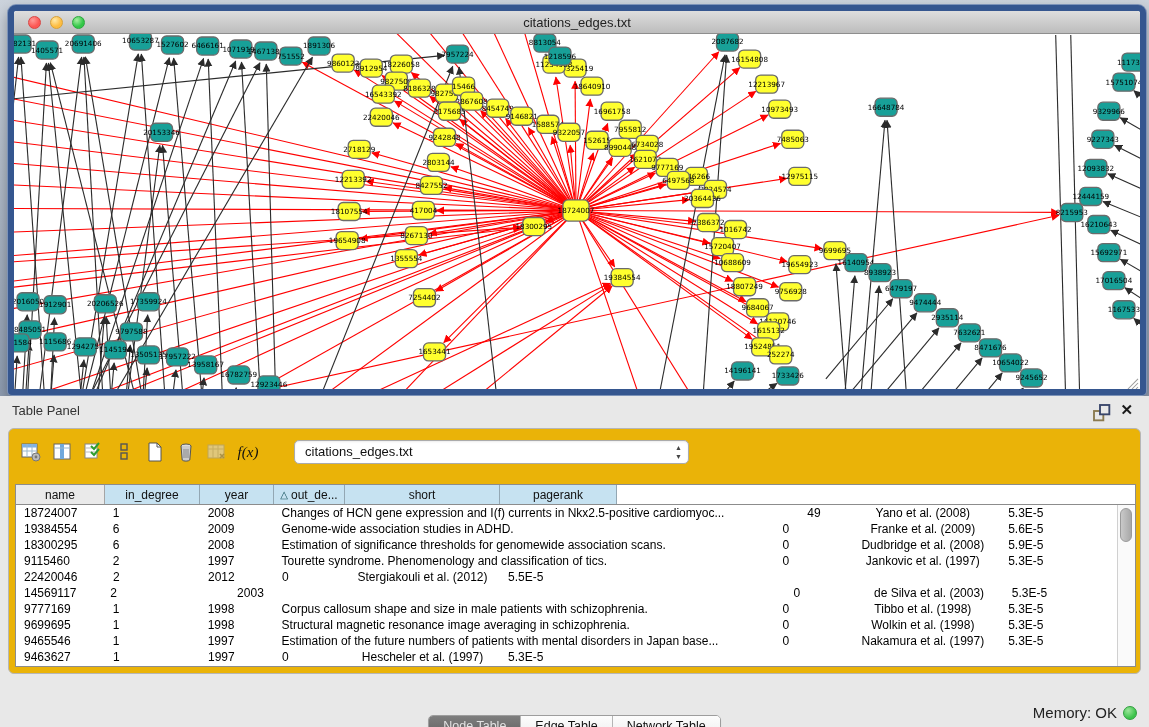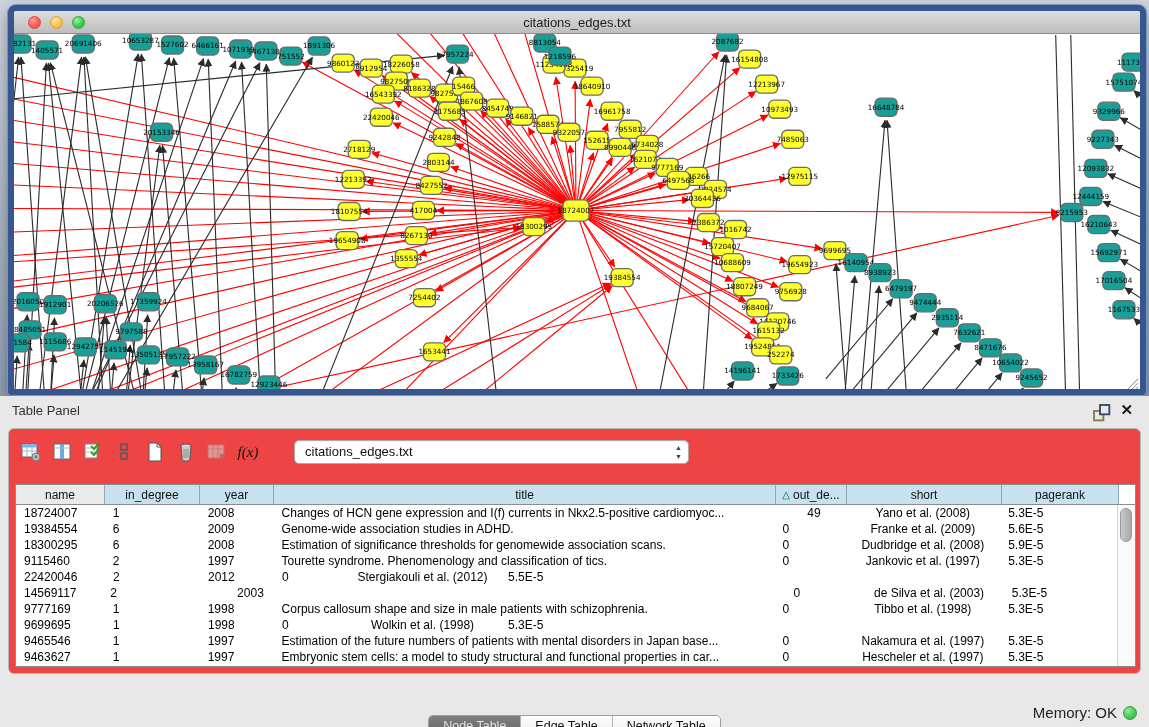--- a/index.html
+++ b/index.html
@@ -27,21 +27,21 @@
   #canvas svg { display:block; width:100%; height:100%; }
 
   
   #table-panel { position:absolute; left:0; top:396px; width:1149px; height:331px; background:#e8e8e8; }
   #tp-header { position:relative; height:30px; }
   #tp-header .tp-title { position:absolute; left:12px; top:7px; font-size:13px; color:#333; }
   #tp-float { position:absolute; right:42px; top:7px; width:15px; height:15px; cursor:pointer; }
   #tp-close { position:absolute; right:16px; top:5px; font-size:15px; font-weight:bold; color:#1a1a1a; cursor:pointer; }
 
   #tp-body { position:absolute; left:8px; top:32px; width:1133px; height:246px;
-    background:#ef4444; border:1px solid #b6b6b6; border-radius:6px; }
+    background:#eab308; border:1px solid #b6b6b6; border-radius:6px; }
 
   #tp-toolbar { position:absolute; left:10px; top:10px; height:26px; display:flex; align-items:center; }
   .tbtn { width:24px; height:24px; margin-right:7px; display:flex; align-items:center; justify-content:center; cursor:pointer; }
   .fx { font-family:"Liberation Serif", serif; font-style:italic; font-size:15px; color:#111; }
   #combo { position:absolute; left:275px; top:1px; width:395px; height:24px; background:#fff;
     border:1px solid #ababab; border-radius:5px; font-size:13px; color:#111;
     line-height:22px; padding-left:10px; cursor:pointer; box-shadow:inset 0 1px 2px rgba(0,0,0,.08); }
   #combo .arrows { position:absolute; right:6px; top:2px; font-size:7px; line-height:9px; color:#444; text-align:center; }
 
   #tp-table { position:absolute; left:6px; top:55px; width:1121px; height:183px;
@@ -807,23 +807,20 @@
         <div id="thead">
             <div class="th gray" style="width: 89px;">
               <span>name</span>
             </div>
             <div class="th" style="width: 95px;">
               <span>in_degree</span>
             </div>
             <div class="th" style="width: 74px;">
               <span>year</span>
             </div>
-            <div class="th" style="width: 502px;">
-              <span>title</span>
-            </div>
             <div class="th" style="width: 71px;">
               <span class="sort">△</span>
               <span>out_de...</span>
             </div>
             <div class="th" style="width: 155px;">
               <span>short</span>
             </div>
             <div class="th" style="width: 117px;">
               <span>pagerank</span>
             </div>
@@ -888,38 +885,38 @@
               <div class="td" style="width: 74px;">1998</div>
               <div class="td" style="width: 502px;">Corpus callosum shape and size in male patients with schizophrenia.</div>
               <div class="td" style="width: 71px;">0</div>
               <div class="td c" style="width: 155px;">Tibbo et al. (1998)</div>
               <div class="td" style="width: 117px;">5.3E-5</div>
             </div>
             <div class="tr">
               <div class="td" style="width: 89px;">9699695</div>
               <div class="td" style="width: 95px;">1</div>
               <div class="td" style="width: 74px;">1998</div>
+              <div class="td" style="width: 502px;">Structural magnetic resonance image averaging in schizophrenia.</div>
               <div class="td" style="width: 71px;">0</div>
               <div class="td c" style="width: 155px;">Wolkin et al. (1998)</div>
               <div class="td" style="width: 117px;">5.3E-5</div>
             </div>
             <div class="tr">
               <div class="td" style="width: 89px;">9465546</div>
               <div class="td" style="width: 95px;">1</div>
               <div class="td" style="width: 74px;">1997</div>
               <div class="td" style="width: 502px;">Estimation of the future numbers of patients with mental disorders in Japan base...</div>
               <div class="td" style="width: 71px;">0</div>
               <div class="td c" style="width: 155px;">Nakamura et al. (1997)</div>
               <div class="td" style="width: 117px;">5.3E-5</div>
             </div>
             <div class="tr">
               <div class="td" style="width: 89px;">9463627</div>
               <div class="td" style="width: 95px;">1</div>
               <div class="td" style="width: 74px;">1997</div>
-              <div class="td" style="width: 502px;">Embryonic stem cells: a model to study structural and functional properties in car...</div>
               <div class="td" style="width: 71px;">0</div>
               <div class="td c" style="width: 155px;">Hescheler et al. (1997)</div>
               <div class="td" style="width: 117px;">5.3E-5</div>
             </div>
           </div>
         <div id="vscroll">
           <div id="vthumb"></div>
         </div>
       </div>
 

